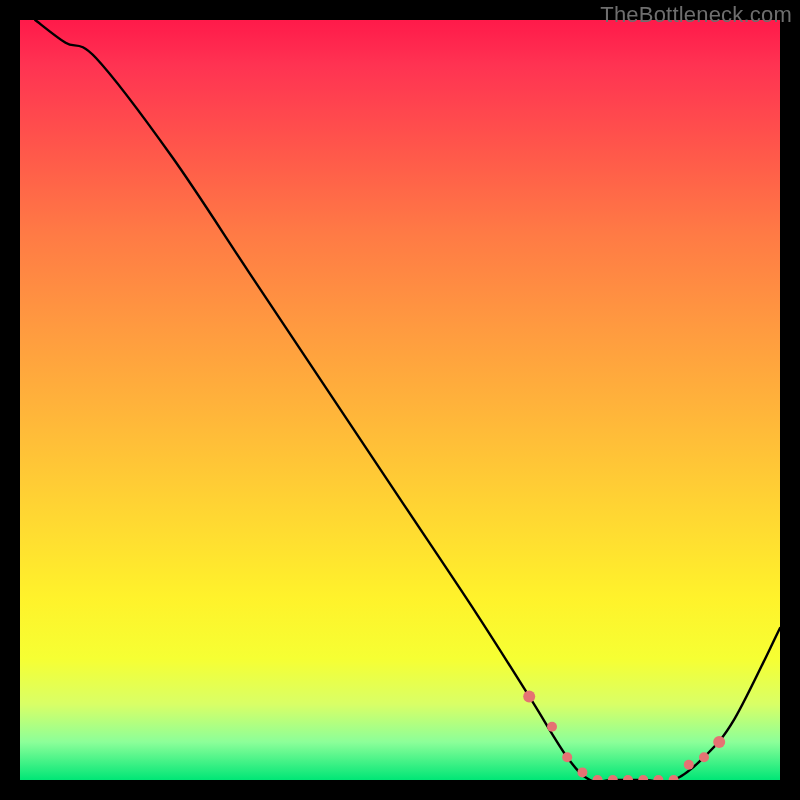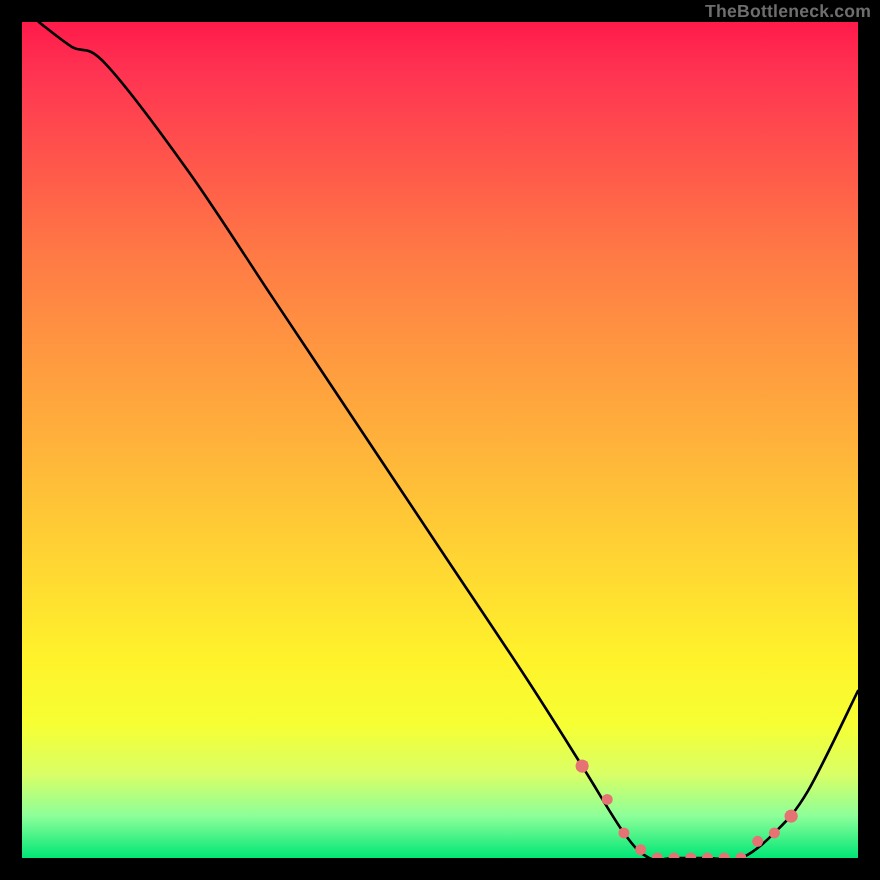--- a/index.html
+++ b/index.html
@@ -44,22 +44,22 @@
       #d9ff66 90%,
       #8cff99 95%,
       #00e676 100%
     );
   }
   .watermark {
     position: absolute;
     top: 2px;
     right: 8px;
     color: #6e6e6e;
-    font-size: 16px;
-    font-weight: 700;
+    font-size: 22px;
+    font-weight: 400;
     letter-spacing: 0.2px;
     z-index: 5;
   }
   svg.curve {
     position: absolute;
     inset: 0;
     width: 100%;
     height: 100%;
     z-index: 3;
   }

